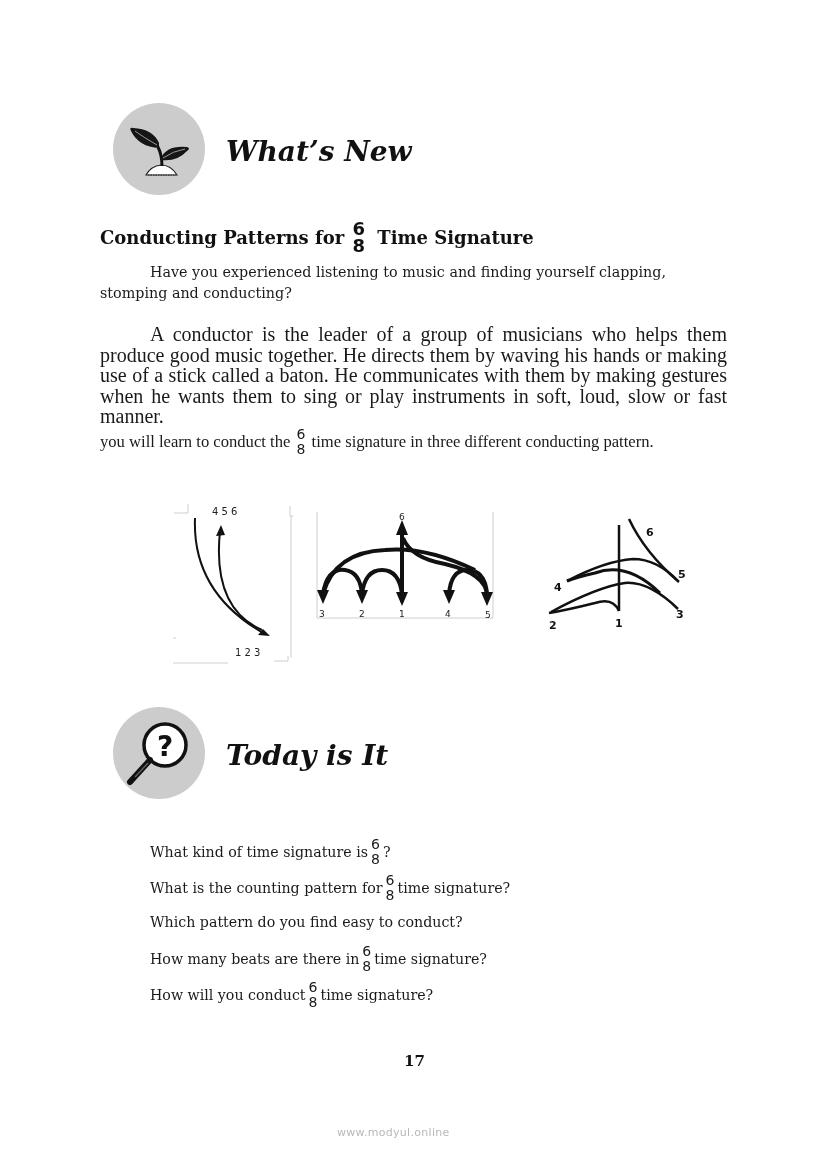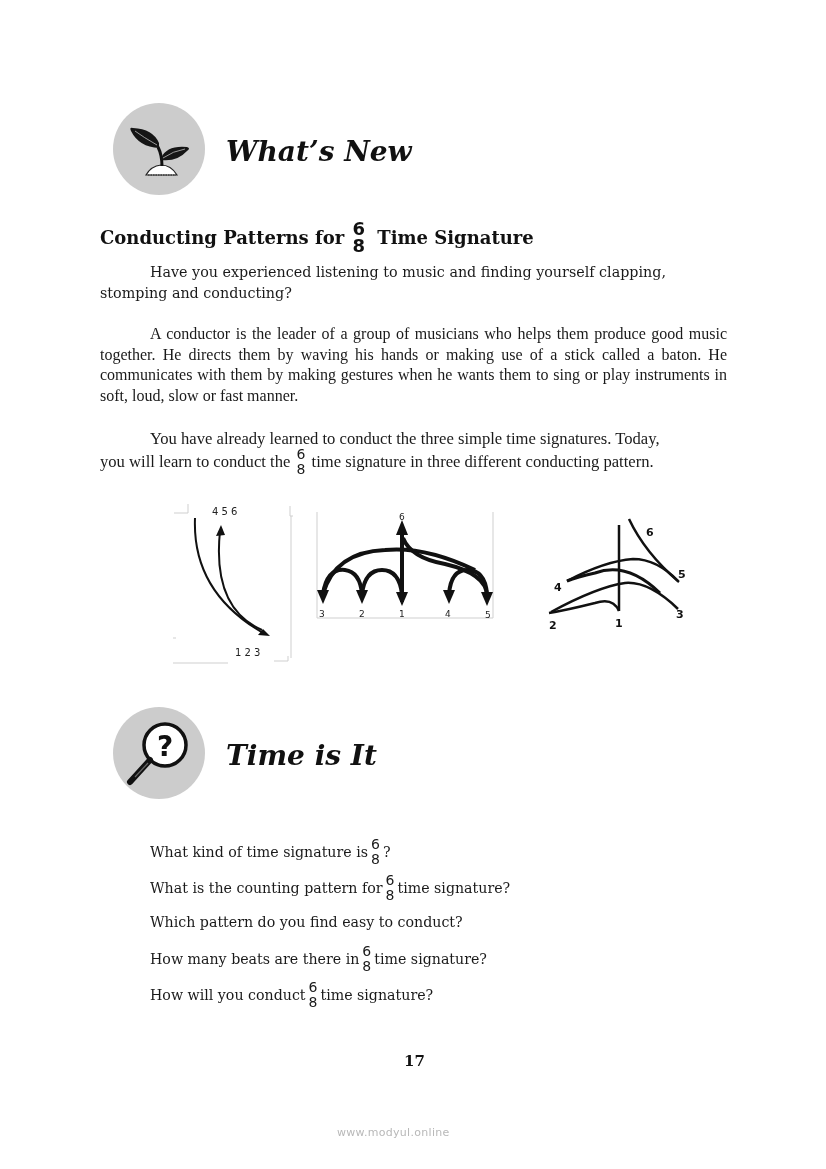--- a/index.html
+++ b/index.html
@@ -10,21 +10,21 @@
     .badge { width: 92px; height: 92px; border-radius: 50%; background: #cccccc; }
     .section-title { font-family: "DejaVu Serif", serif; font-weight: bold; font-style: italic; font-size: 28px; color: #111; }
 
     .h2 { font-family: "DejaVu Serif", serif; font-weight: bold; font-size: 18px; color: #111; white-space: nowrap; }
     .frac { display: inline-block; vertical-align: middle; text-align: center; line-height: 0.95; }
     .frac span { display: block; }
     .h2 .frac { font-family: "DejaVu Sans", sans-serif; font-weight: bold; font-size: 18px; margin: 0 6px 0 2px; position: relative; top: -2px; }
 
     .para { font-family: "DejaVu Serif", serif; font-size: 14.3px; line-height: 20.5px; color: #1a1a1a; }
     .indent { text-indent: 50px; }
-    .tpara { font-family: "Liberation Serif", serif; font-size: 16px; line-height: 20.6px; color: #1a1a1a; text-align: justify; text-indent: 50px; }
+    .tpara { font-family: "Liberation Serif", serif; font-size: 20px; line-height: 20.6px; color: #1a1a1a; text-align: justify; text-indent: 50px; }
     .tpara .frac, .q .frac { font-family: "DejaVu Sans", sans-serif; font-size: 14px; font-weight: normal; line-height: 15px; margin: 0 3px; position: relative; top: -1px; }
 
     .q { font-family: "DejaVu Serif", serif; font-size: 14.2px; color: #1a1a1a; white-space: nowrap; }
 
     .pagenum { font-family: "DejaVu Serif", serif; font-size: 15px; font-weight: bold; color: #111; }
     .watermark { font-family: "DejaVu Sans", sans-serif; font-size: 11px; color: #b8b8b8; letter-spacing: 0.3px; }
     svg text { font-family: "DejaVu Sans", sans-serif; }
   </style>
 </head>
 <body>
@@ -53,21 +53,20 @@
     <span>8</span>
   </span>
   <span>Time Signature</span>
 </div>
 
 <div class="abs para indent" style="left:100px; top:262px; width:630px;">Have you experienced listening to music and finding yourself clapping, stomping and conducting?</div>
 
 <div class="abs tpara" style="left:100px; top:324px; width:627px;">A conductor is the leader of a group of musicians who helps them produce good music together. He directs them by waving his hands or making use of a stick called a baton.  He communicates with them by making gestures when he wants them to sing or play instruments in soft, loud, slow or fast manner.</div>
 
 <div class="abs tserif" style="left:100px; top:429px; width:627px; font-size:16.6px; color:#1a1a1a;">
-  <div style="padding-left:50px; white-space:nowrap;">You have already learned to conduct the three simple time signatures. Today,</div>
   <div style="white-space:nowrap; margin-top:-1px;">
     <span>you will learn to conduct the</span>
     <span class="frac" style="font-family:'DejaVu Sans',sans-serif; font-size:14px; line-height:15px; margin:0 2px; position:relative; top:-1px;">
       <span>6</span>
       <span>8</span>
     </span>
     <span>time signature in three different conducting pattern.</span>
   </div>
 </div>
 
@@ -146,21 +145,21 @@
 </div>
 
 <div class="abs badge" style="left:113px; top:707px;">
   <svg width="92" height="92" viewBox="0 0 92 92">
     <circle cx="52" cy="38" r="21" fill="#ffffff" stroke="#111" stroke-width="3.5"></circle>
     <line x1="37" y1="53" x2="17" y2="75" stroke="#111" stroke-width="6" stroke-linecap="round"></line>
     <line x1="35" y1="56" x2="22" y2="70" stroke="#666" stroke-width="1.2"></line>
     <text x="44" y="49" font-size="28" font-weight="bold" fill="#111" font-family="DejaVu Serif, serif">?</text>
   </svg>
 </div>
-<div class="abs section-title" style="left:226px; top:739px;">Time is It</div>
+<div class="abs section-title" style="left:226px; top:739px;">Today is It</div>
 
 <div class="abs q" style="left:150px; top:838px;">
   <span>What kind of time signature is</span><span class="frac"><span>6</span><span>8</span></span><span>?</span>
 </div>
 <div class="abs q" style="left:150px; top:874px;">
   <span>What is the counting pattern for</span><span class="frac"><span>6</span><span>8</span></span><span>time signature?</span>
 </div>
 <div class="abs q" style="left:150px; top:914px;">
   <span>Which pattern do you find easy to conduct?</span>
 </div>

